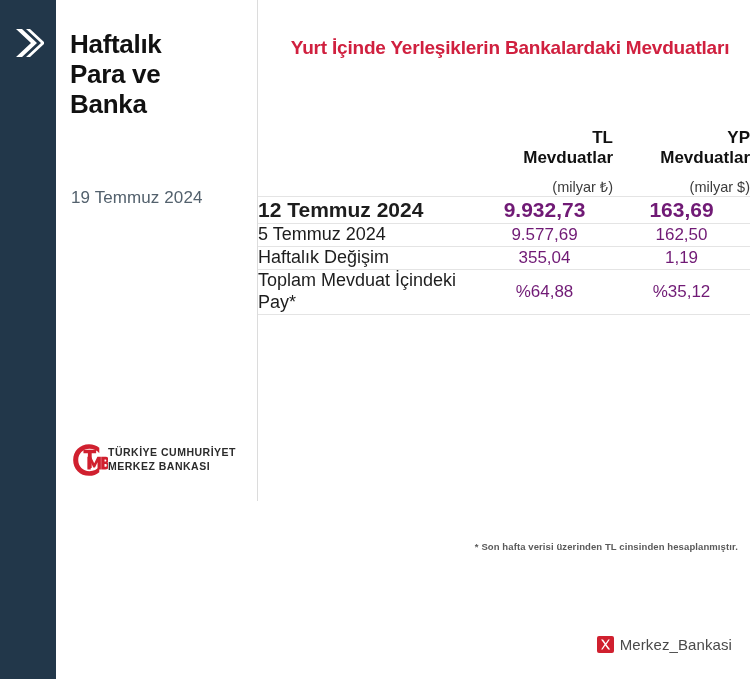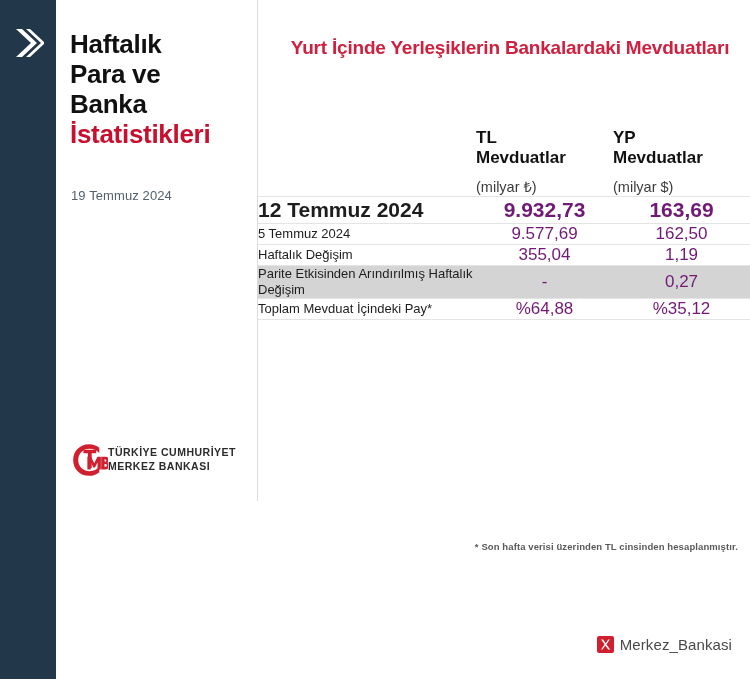--- a/index.html
+++ b/index.html
@@ -64,21 +64,21 @@
     color: #c8102e;
     display: block;
   }
   .headline .plain {
     display: block;
   }
   .issue-date {
     position: absolute;
     top: 188px;
     left: 15px;
-    font-size: 13px;
+    font-size: 17px;
     color: #53616d;
     letter-spacing: 0.1px;
   }
 
   
   .bank-logo {
     position: absolute;
     bottom: 22px;
     left: 14px;
     display: flex;
@@ -132,37 +132,37 @@
   .stat-table col.c-label { width: 218px; }
   .stat-table col.c-val   { width: 137px; }
 
   .stat-table th, .stat-table td {
     padding: 0;
     vertical-align: middle;
   }
 
   .hdr-label { }
   .hdr-val {
-    text-align: left;
+    text-align: right;
     padding: 2px 4px 10px 4px;
     font-size: 17px;
     font-weight: bold;
     color: #111111;
     line-height: 1.2;
   }
   .hdr-val .unit {
     display: block;
     font-size: 14.5px;
     font-weight: normal;
     color: #3c3c3c;
     margin-top: 10px;
   }
 
   .row-label {
-    font-size: 13px;
+    font-size: 18px;
     color: #1d1d1d;
     padding: 10px 8px 10px 10px;
     line-height: 1.22;
   }
   .row-val {
     font-size: 17px;
     color: #701a75;
     text-align: center;
     padding: 10px 4px;
   }
@@ -227,21 +227,20 @@
       </svg>
     </div>
   </div>
 
   <div class="left-panel">
 
     <div class="headline">
       <span class="plain">Haftalık</span>
       <span class="plain">Para ve</span>
       <span class="plain">Banka</span>
-      <span class="accent">İstatistikleri</span>
     </div>
 
     <div class="issue-date">19 Temmuz 2024</div>
 
     <div class="bank-logo">
       <div class="logo-mark">
         <svg viewBox="0 0 48 48" width="38" height="38" aria-hidden="true">
           <path d="M24 4 C12.5 4 4 12.6 4 24 C4 35.4 12.5 44 24 44 C29.2 44 33.6 42.3 37 39.4
                    L37 32.6 C34.2 36 30 38.2 24.6 38.2 C16.4 38.2 10.4 32 10.4 24
                    C10.4 16 16.4 9.8 24.6 9.8 C30 9.8 34.2 12 37 15.4 L37 8.6
@@ -298,25 +297,20 @@
         <tr class="row-line">
           <td class="row-label">5 Temmuz 2024</td>
           <td class="row-val">9.577,69</td>
           <td class="row-val">162,50</td>
         </tr>
         <tr class="row-line">
           <td class="row-label">Haftalık Değişim</td>
           <td class="row-val">355,04</td>
           <td class="row-val">1,19</td>
         </tr>
-        <tr class="row-line row-shaded">
-          <td class="row-label">Parite Etkisinden Arındırılmış Haftalık Değişim</td>
-          <td class="row-val">-</td>
-          <td class="row-val">0,27</td>
-        </tr>
         <tr class="row-line row-last">
           <td class="row-label">Toplam Mevduat İçindeki Pay*</td>
           <td class="row-val">%64,88</td>
           <td class="row-val">%35,12</td>
         </tr>
       </tbody>
     </table>
 
     <div class="footnote">* Son hafta verisi üzerinden TL cinsinden hesaplanmıştır.</div>
 

